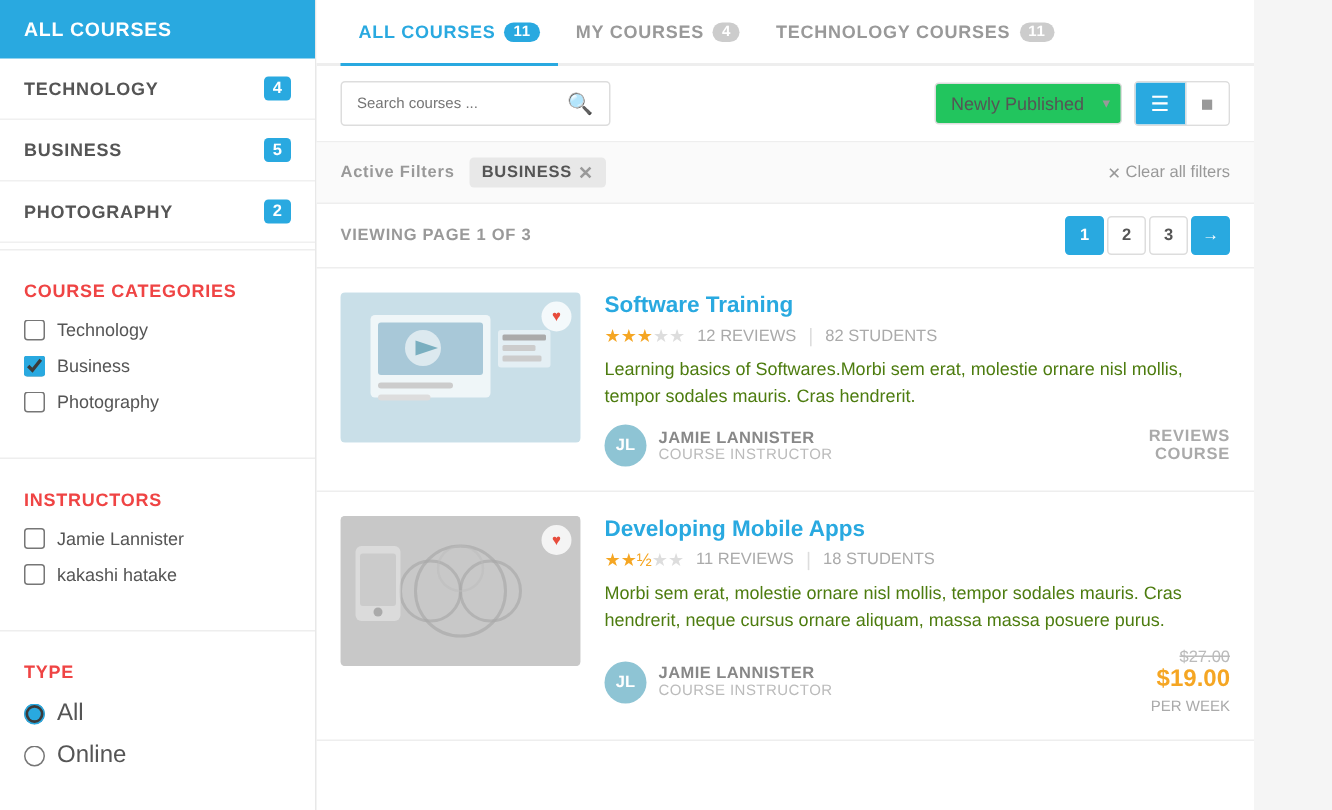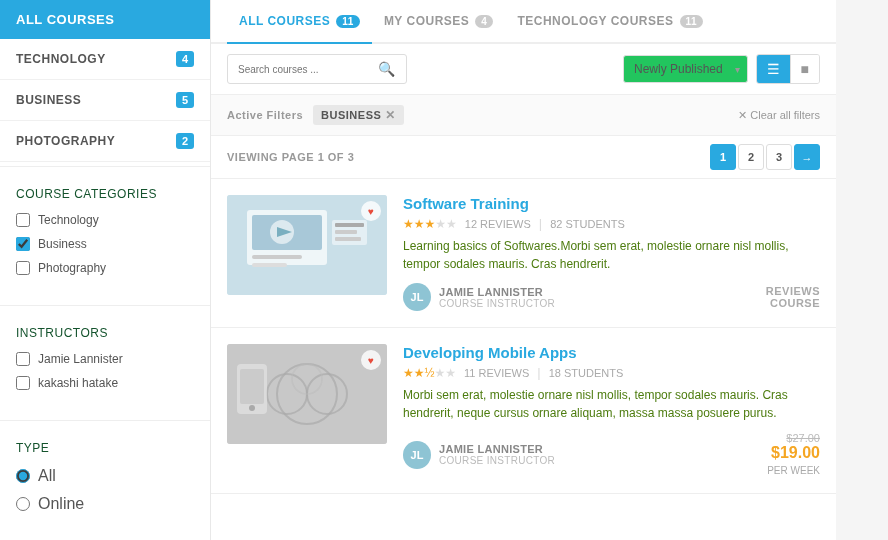--- a/index.html
+++ b/index.html
@@ -10,21 +10,21 @@
     
     .sidebar { width: 210px; min-height: 540px; background: #fff; flex-shrink: 0; }
     
     .sidebar-header { background: #29a9e0; color: #fff; padding: 12px 16px; font-weight: 700; font-size: 13px; letter-spacing: 0.5px; }
     
     .sidebar-category { display: flex; align-items: center; justify-content: space-between; padding: 12px 16px; border-bottom: 1px solid #f0f0f0; cursor: pointer; }
     .category-label { font-weight: 600; font-size: 12px; color: #555; letter-spacing: 0.5px; }
     .category-badge { background: #29a9e0; color: #fff; border-radius: 3px; padding: 2px 6px; font-size: 11px; font-weight: 700; }
     
     .sidebar-section { padding: 16px; }
-    .sidebar-section-title { font-weight: 400; font-size: 12px; color: #14532d; letter-spacing: 0.5px; margin-bottom: 12px; }
+    .sidebar-section-title { font-weight: 700; font-size: 12px; color: #ef4444; letter-spacing: 0.5px; margin-bottom: 12px; }
     
     .checkbox-item { display: flex; align-items: center; gap: 8px; margin-bottom: 10px; cursor: pointer; }
     .checkbox-item input[type="checkbox"] { width: 14px; height: 14px; accent-color: #29a9e0; cursor: pointer; }
     .checkbox-item label { font-size: 12px; color: #555; cursor: pointer; }
     
     .radio-item { display: flex; align-items: center; gap: 8px; margin-bottom: 10px; cursor: pointer; }
     .radio-item input[type="radio"] { width: 14px; height: 14px; accent-color: #29a9e0; cursor: pointer; }
     .radio-item label { font-size: 16px; color: #555; cursor: pointer; }
     
     .divider { border: none; border-top: 1px solid #eee; margin: 4px 0; }

